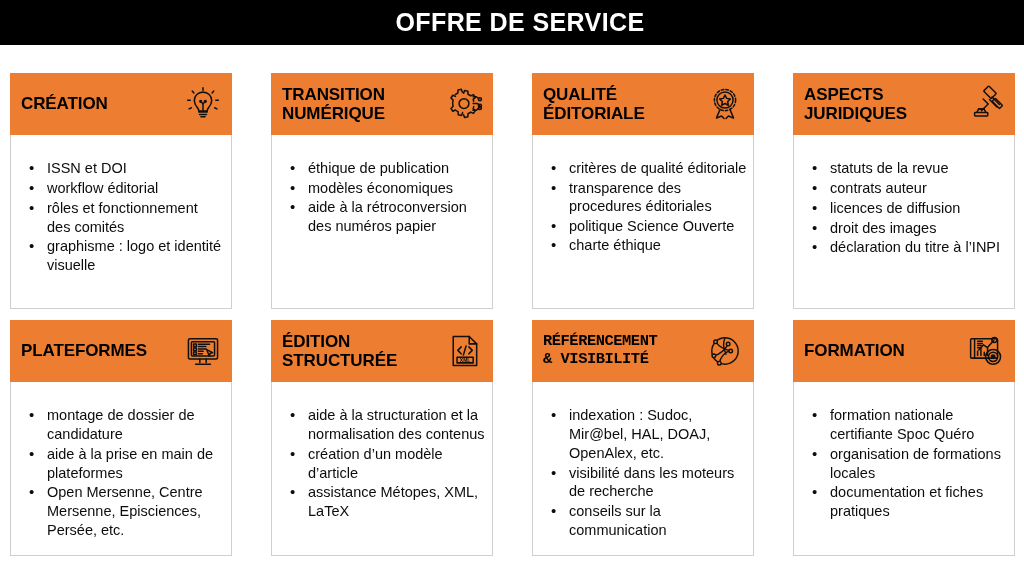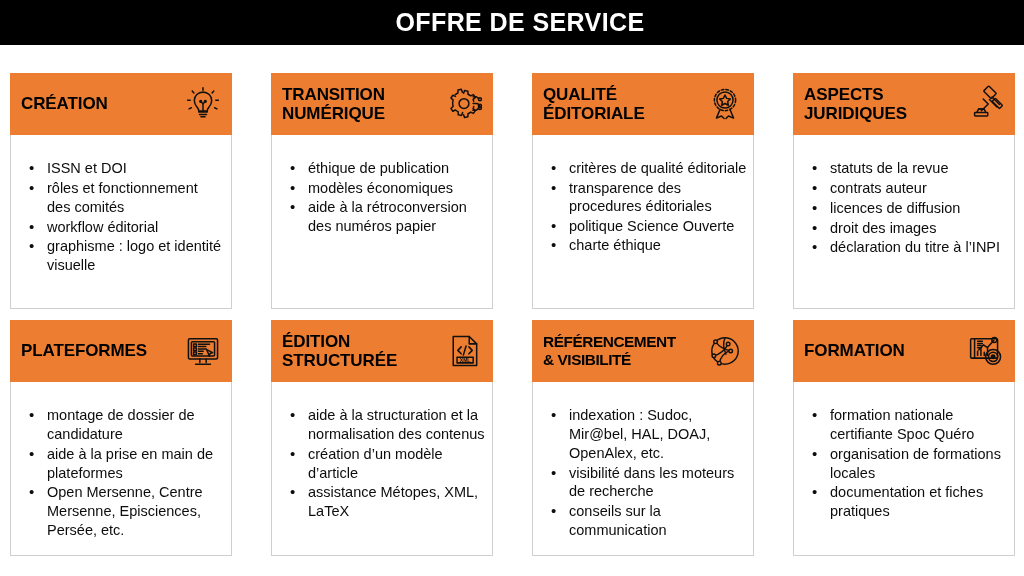--- a/index.html
+++ b/index.html
@@ -68,21 +68,21 @@
   }
 
   .card-title {
     color: #000000;
     font-size: 17px;
     font-weight: bold;
     line-height: 1.14;
     letter-spacing: -0.1px;
     white-space: pre-line;
   }
-  .card-title.small { font-size: 15.4px; letter-spacing: -0.45px; }
+  .card-title.small { font-size: 15.4px; letter-spacing: -0.45px; font-family: Liberation Mono, monospace; }
 
   .card-icon {
     flex: 0 0 auto;
     width: 40px;
     height: 40px;
     display: flex;
     align-items: center;
     justify-content: center;
   }
   .card-icon svg { display: block; }
@@ -141,22 +141,22 @@
           <path d="M24 23.6l-2.6-2.4M24 23.6l2.6-2.4"></path>
           <circle cx="21.1" cy="20.6" r="1.1" fill="#111"></circle>
           <circle cx="26.9" cy="20.6" r="1.1" fill="#111"></circle>
           <path d="M24 3.4v3.2M10.4 7.6l2.1 2.4M37.6 7.6l-2.1 2.4M4.6 19.4h3.2M40.2 19.4h3.2M6.4 30.2l2.9-1.4M41.6 30.2l-2.9-1.4"></path>
         </svg>
       </div>
     </div>
     <div class="card-body">
       <ul class="bullets">
         <li>ISSN et DOI</li>
+        <li>workflow éditorial</li>
         <li>rôles et fonctionnement des comités</li>
-        <li>workflow éditorial</li>
         <li>graphisme : logo et identité visuelle</li>
       </ul>
     </div>
   </div>
 
   <div class="card">
     <div class="card-header">
       <div class="card-title">TRANSITION
 NUMÉRIQUE</div>
       <div class="card-icon">

